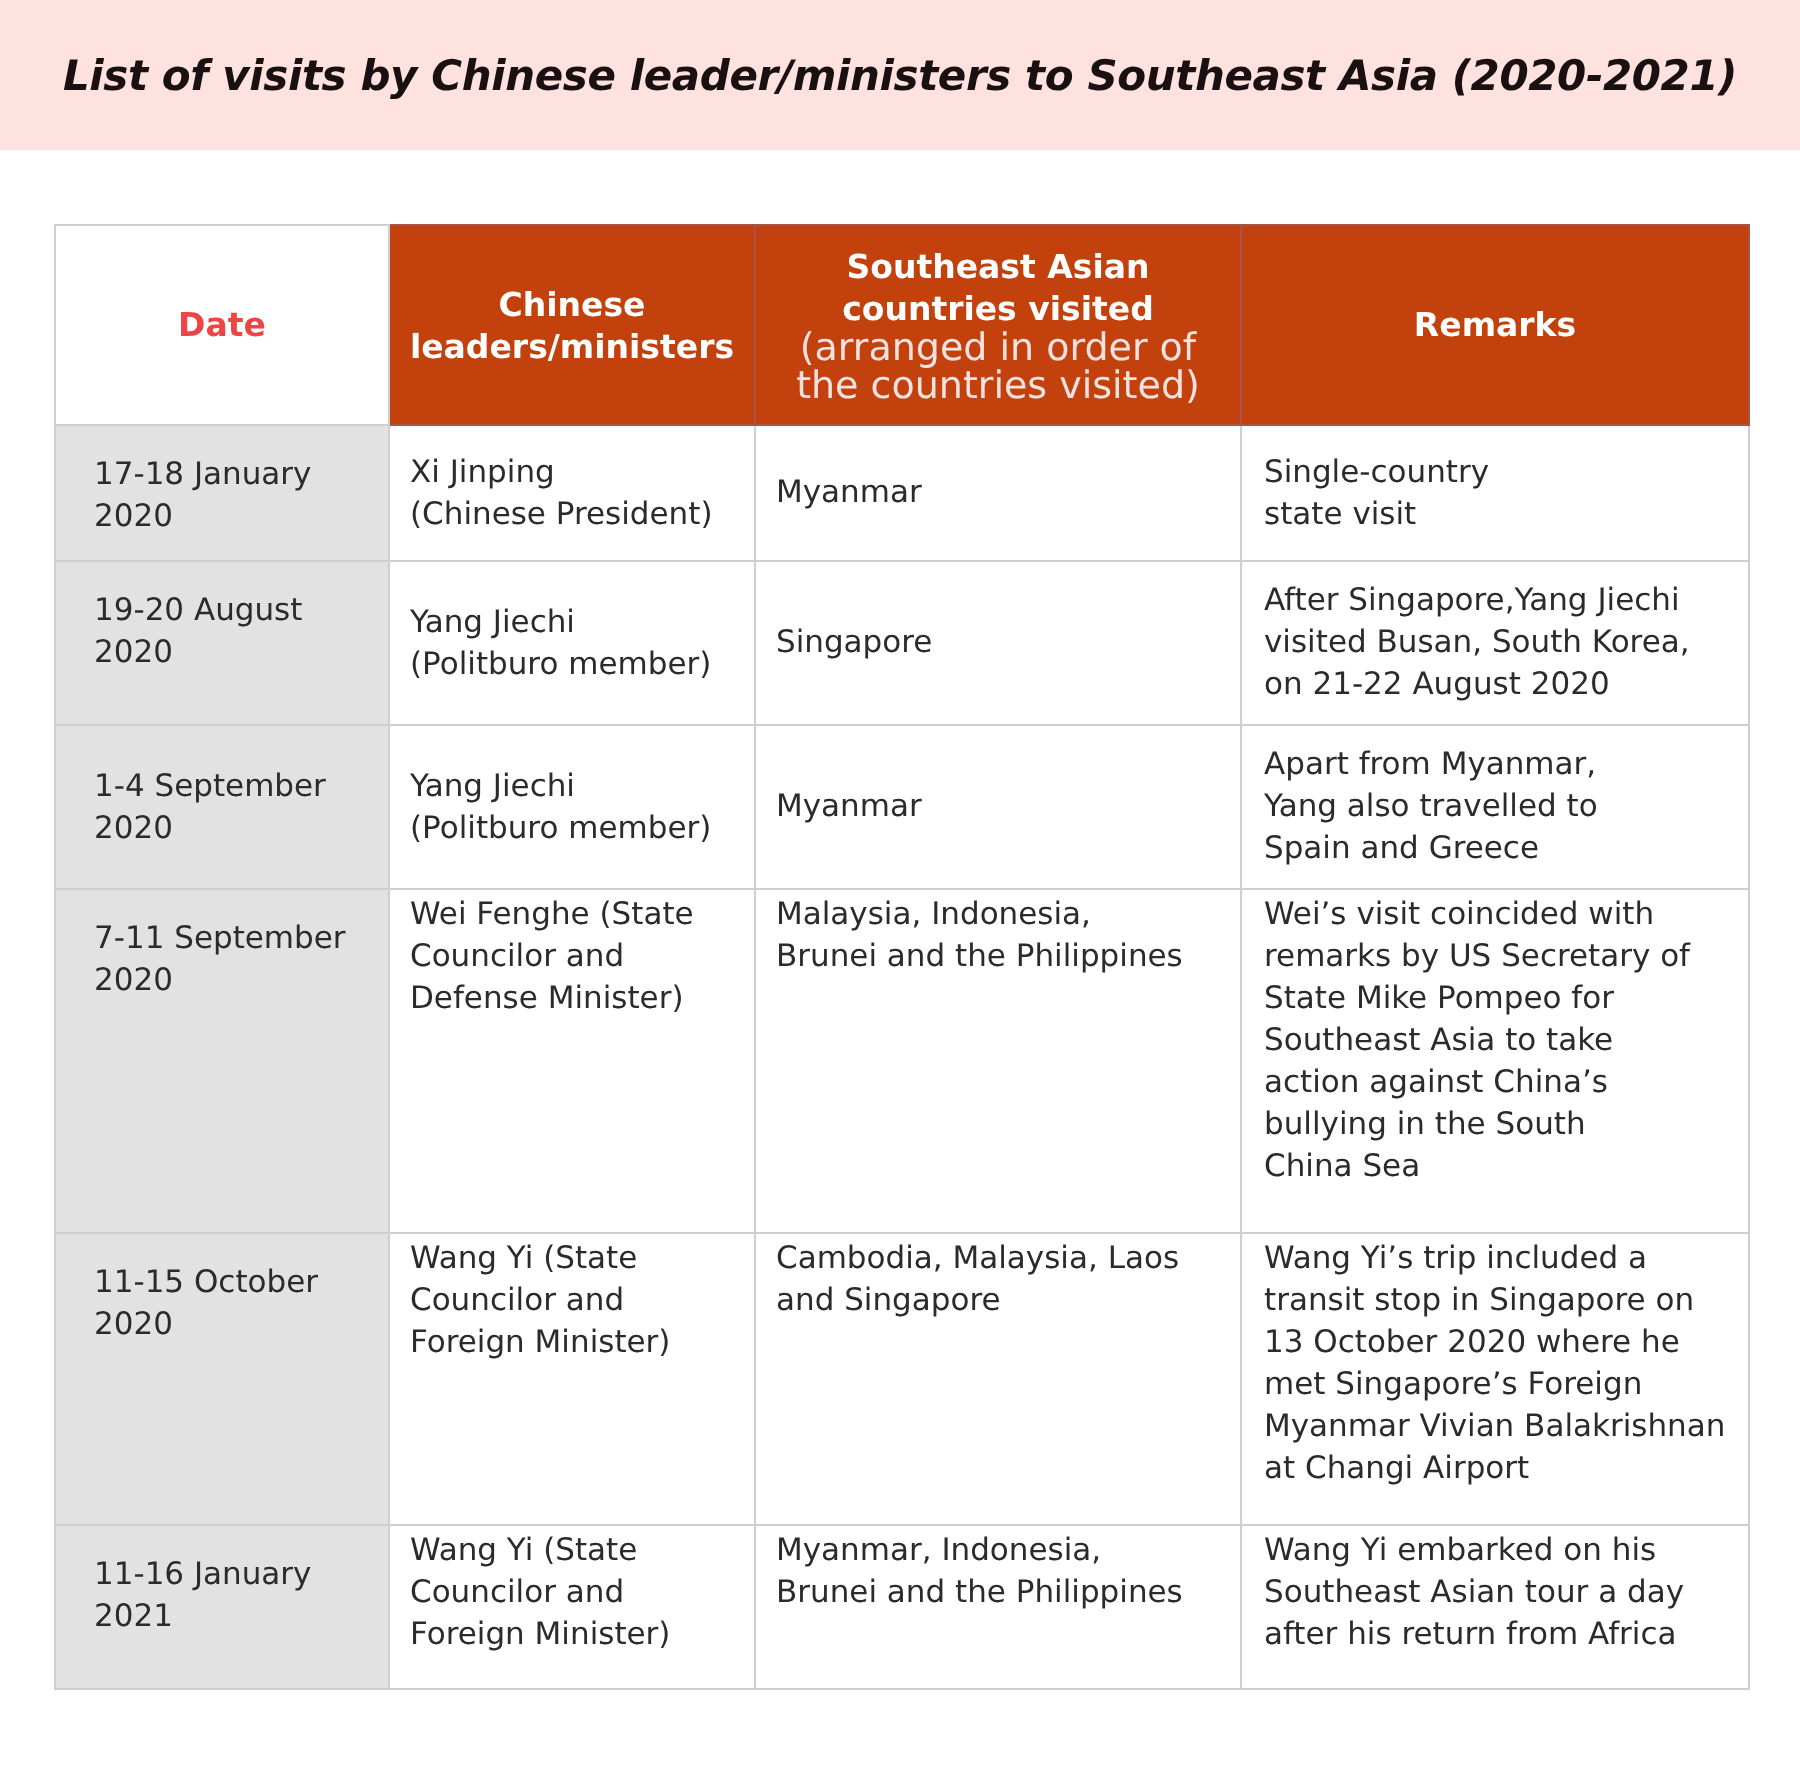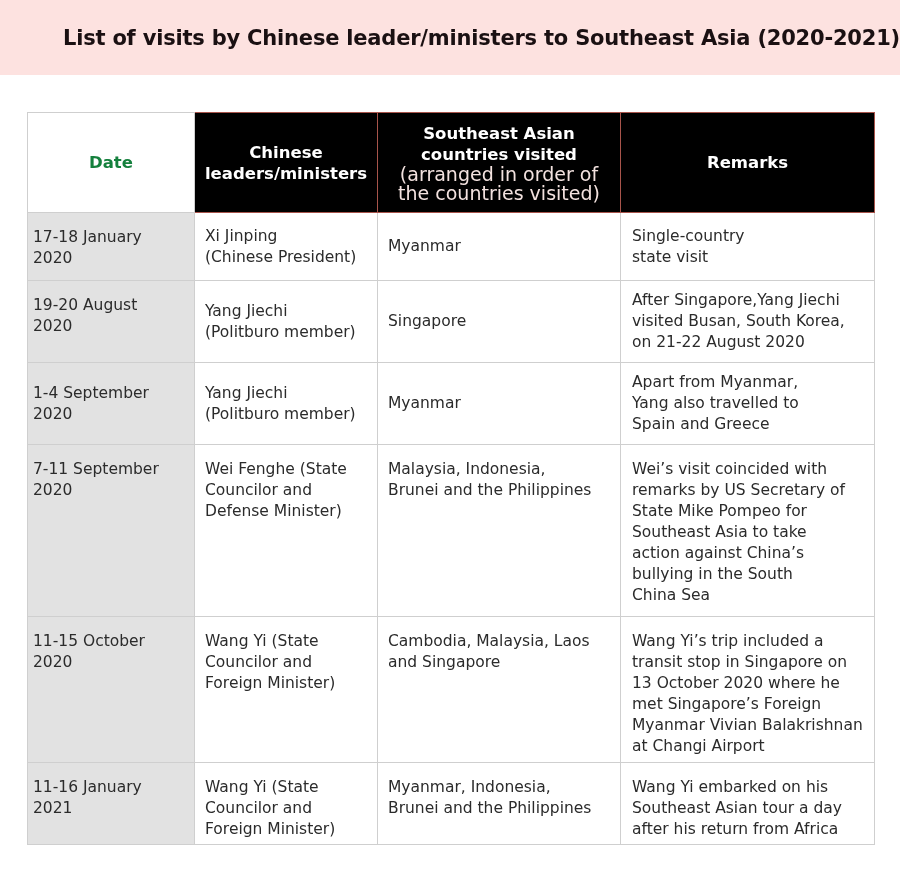--- a/index.html
+++ b/index.html
@@ -4,49 +4,49 @@
   <style>
     html, body { margin: 0; padding: 0; background: #ffffff; }
     body {
       width: 900px; height: 884px; position: relative; overflow: hidden;
       font-family: "DejaVu Sans", "Liberation Sans", sans-serif;
       color: #2b2b2b;
     }
     .title-band {
       position: absolute; left: 0; top: 0; width: 900px; height: 75px;
       background: #fde2e0;
-      display: flex; align-items: center; justify-content: flex-end;
+      display: flex; align-items: center; justify-content: center; font-style: italic;
     }
     .title-band h1 {
       margin: 0; font-size: 21px; font-weight: bold; color: #1a1012;
       letter-spacing: -0.2px; white-space: nowrap;
     }
     .tbl {
       position: absolute; left: 27px; top: 112px;
       border-collapse: collapse; table-layout: fixed;
       width: 847px;
     }
     .tbl td, .tbl th {
       border: 1.5px solid #cfcfcf;
       vertical-align: middle;
       font-size: 15.5px; line-height: 21px;
       padding: 0 10px 0 17px;
       font-weight: normal;
     }
     .tbl th {
-      background: #000000; color: #ffffff; font-weight: bold;
+      background: #c2410c; color: #ffffff; font-weight: bold;
       text-align: center; padding: 0 8px; font-size: 16.5px; line-height: 21px;
       border-color: #a8544b;
     }
     .tbl th.date-head {
-      background: #ffffff; color: #15803d; border-color: #cfcfcf;
+      background: #ffffff; color: #ef4444; border-color: #cfcfcf;
     }
     .tbl th .sub { display: block; font-weight: normal; font-size: 19px; line-height: 19px; color: #f3e2df; }
-    .tbl td.date { background: #e2e2e2; vertical-align: top; padding-top: 14px; padding-left: 5px; }
-    .tbl td.top { vertical-align: top; padding-top: 14px; }
+    .tbl td.date { background: #e2e2e2; vertical-align: top; padding-top: 14px; padding-left: 19px; }
+    .tbl td.top { vertical-align: top; padding-top: 2px; }
     .tbl td.mid { vertical-align: middle; }
     .tbl td.rem { padding-left: 11px; }
     .tbl td.leader, .tbl td.country { padding-left: 10px; }
     .line { display: block; white-space: nowrap; }
   </style>
 </head>
 <body>
 
 <div class="title-band">
   <h1>List of visits by Chinese leader/ministers to Southeast Asia (2020-2021)</h1>

